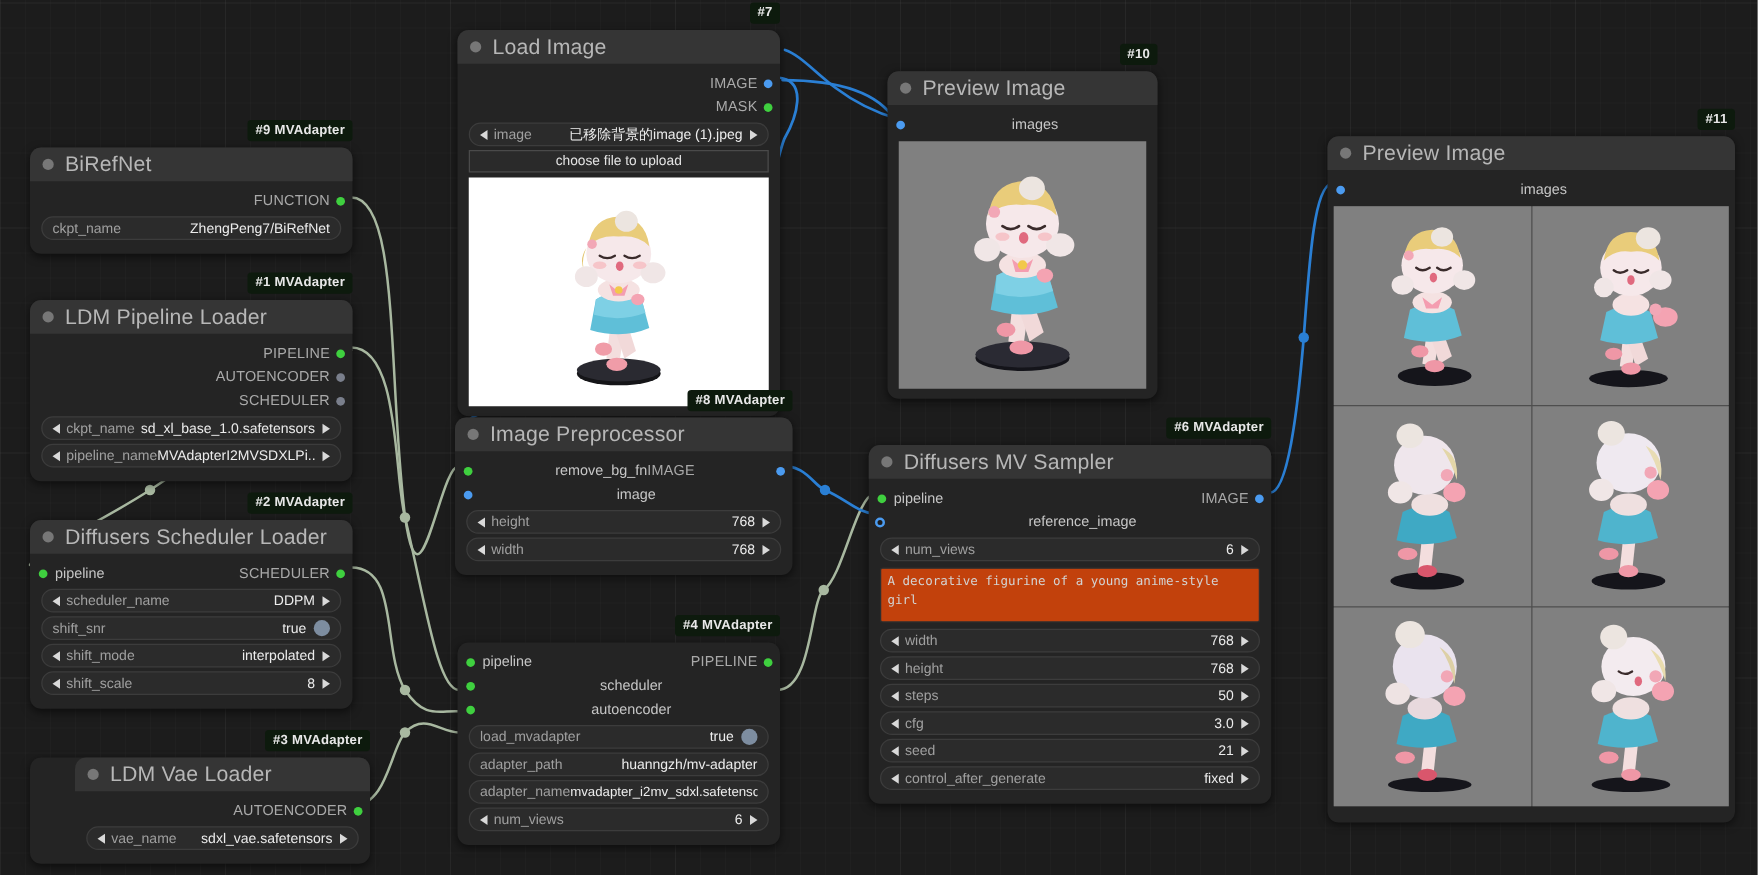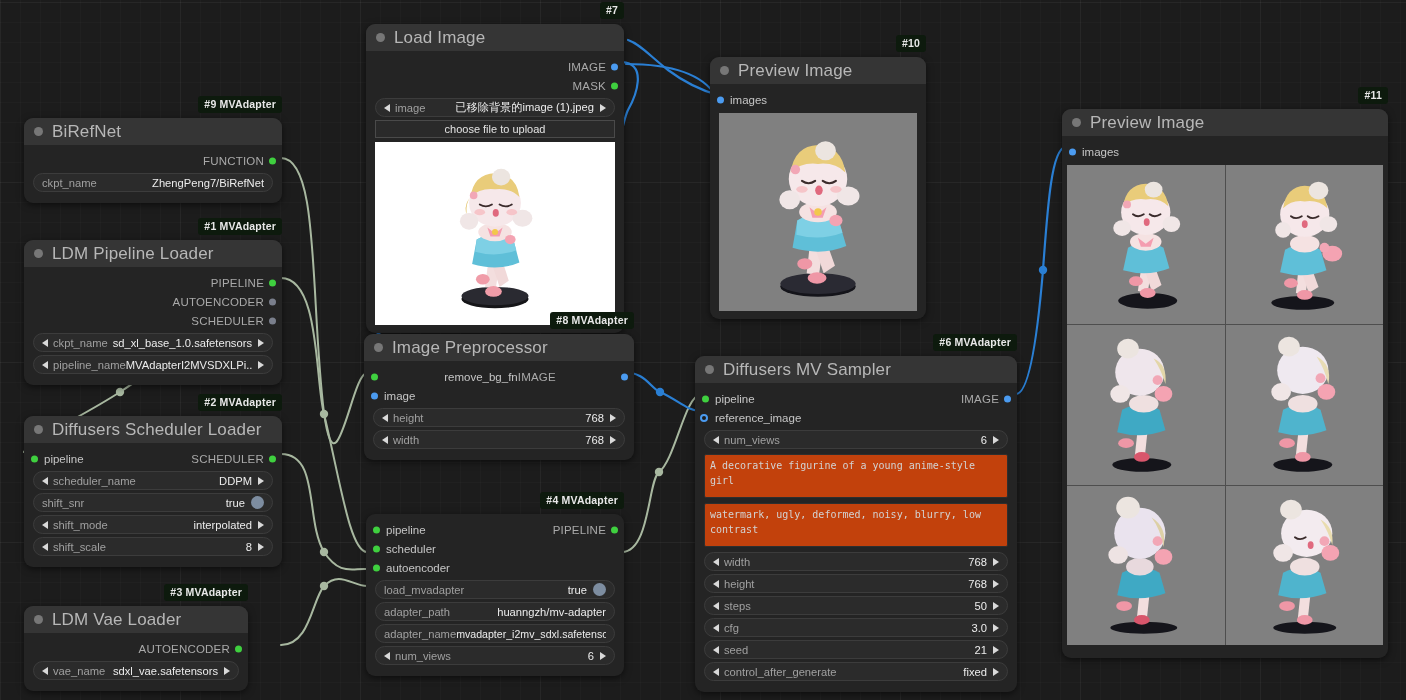--- a/index.html
+++ b/index.html
@@ -62,21 +62,21 @@
 
   
   .port-row {
     position: relative;
     height: 19px;
     display: flex; align-items: center;
     font-size: 11.5px;
     color: #a9a9a9;
   }
   .port-row.out { justify-content: flex-end; padding-right: 18px; }
-  .port-row.in  { justify-content: flex-start; padding-left: 20px; }
+  .port-row.in  { justify-content: center; padding-left: 20px; }
   .dot {
     position: absolute;
     width: 7px; height: 7px; border-radius: 50%;
     top: 50%; transform: translateY(-50%);
   }
   .dot.green { background: #3fd03f; }
   .dot.blue  { background: #4b9bf0; }
   .dot.gray  { background: #7a7f8c; }
   .dot.ring  { background: #1c1c1c; border: 2.5px solid #4b9bf0; width: 8px; height: 8px; }
   .dot.left  { left: 7px; }
@@ -277,21 +277,21 @@
       </div>
       <div class="w">
         <span class="arrowL"></span>
         <span class="wname">shift_scale</span>
         <span class="wval">8</span>
         <span class="arrowR"></span>
       </div>
     </div>
   </div>
 
-  <div class="node" style="left:24px; top:606px; width:224px;">
+  <div class="node" style="left:24px; top:606px; width:272px;padding-left:36px;">
     <div class="badge">#3 MVAdapter</div>
     <div class="node-title">
       <span class="title-dot"></span>
       <span class="title-text">LDM Vae Loader</span>
     </div>
     <div class="node-body">
       <div class="port-row out">
         <span class="port-label-out">AUTOENCODER</span>
         <span class="dot green right"></span>
       </div>
@@ -445,21 +445,20 @@
         <span class="dot ring left" style="left:5px;"></span>
         <span class="port-label-in">reference_image</span>
       </div>
       <div class="w">
         <span class="arrowL"></span>
         <span class="wname">num_views</span>
         <span class="wval">6</span>
         <span class="arrowR"></span>
       </div>
       <div class="textarea" style="height:44px;">A decorative figurine of a young anime-style girl</div>
-      <div class="textarea" style="height:44px;">watermark, ugly, deformed, noisy, blurry, low contrast</div>
       <div class="w">
         <span class="arrowL"></span>
         <span class="wname">width</span>
         <span class="wval">768</span>
         <span class="arrowR"></span>
       </div>
       <div class="w">
         <span class="arrowL"></span>
         <span class="wname">height</span>
         <span class="wval">768</span>

